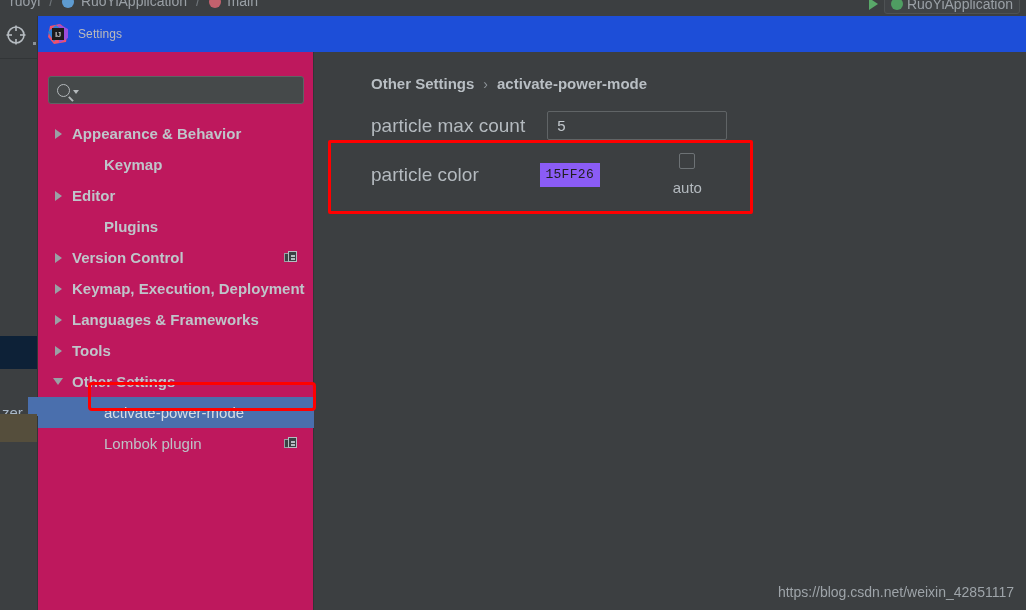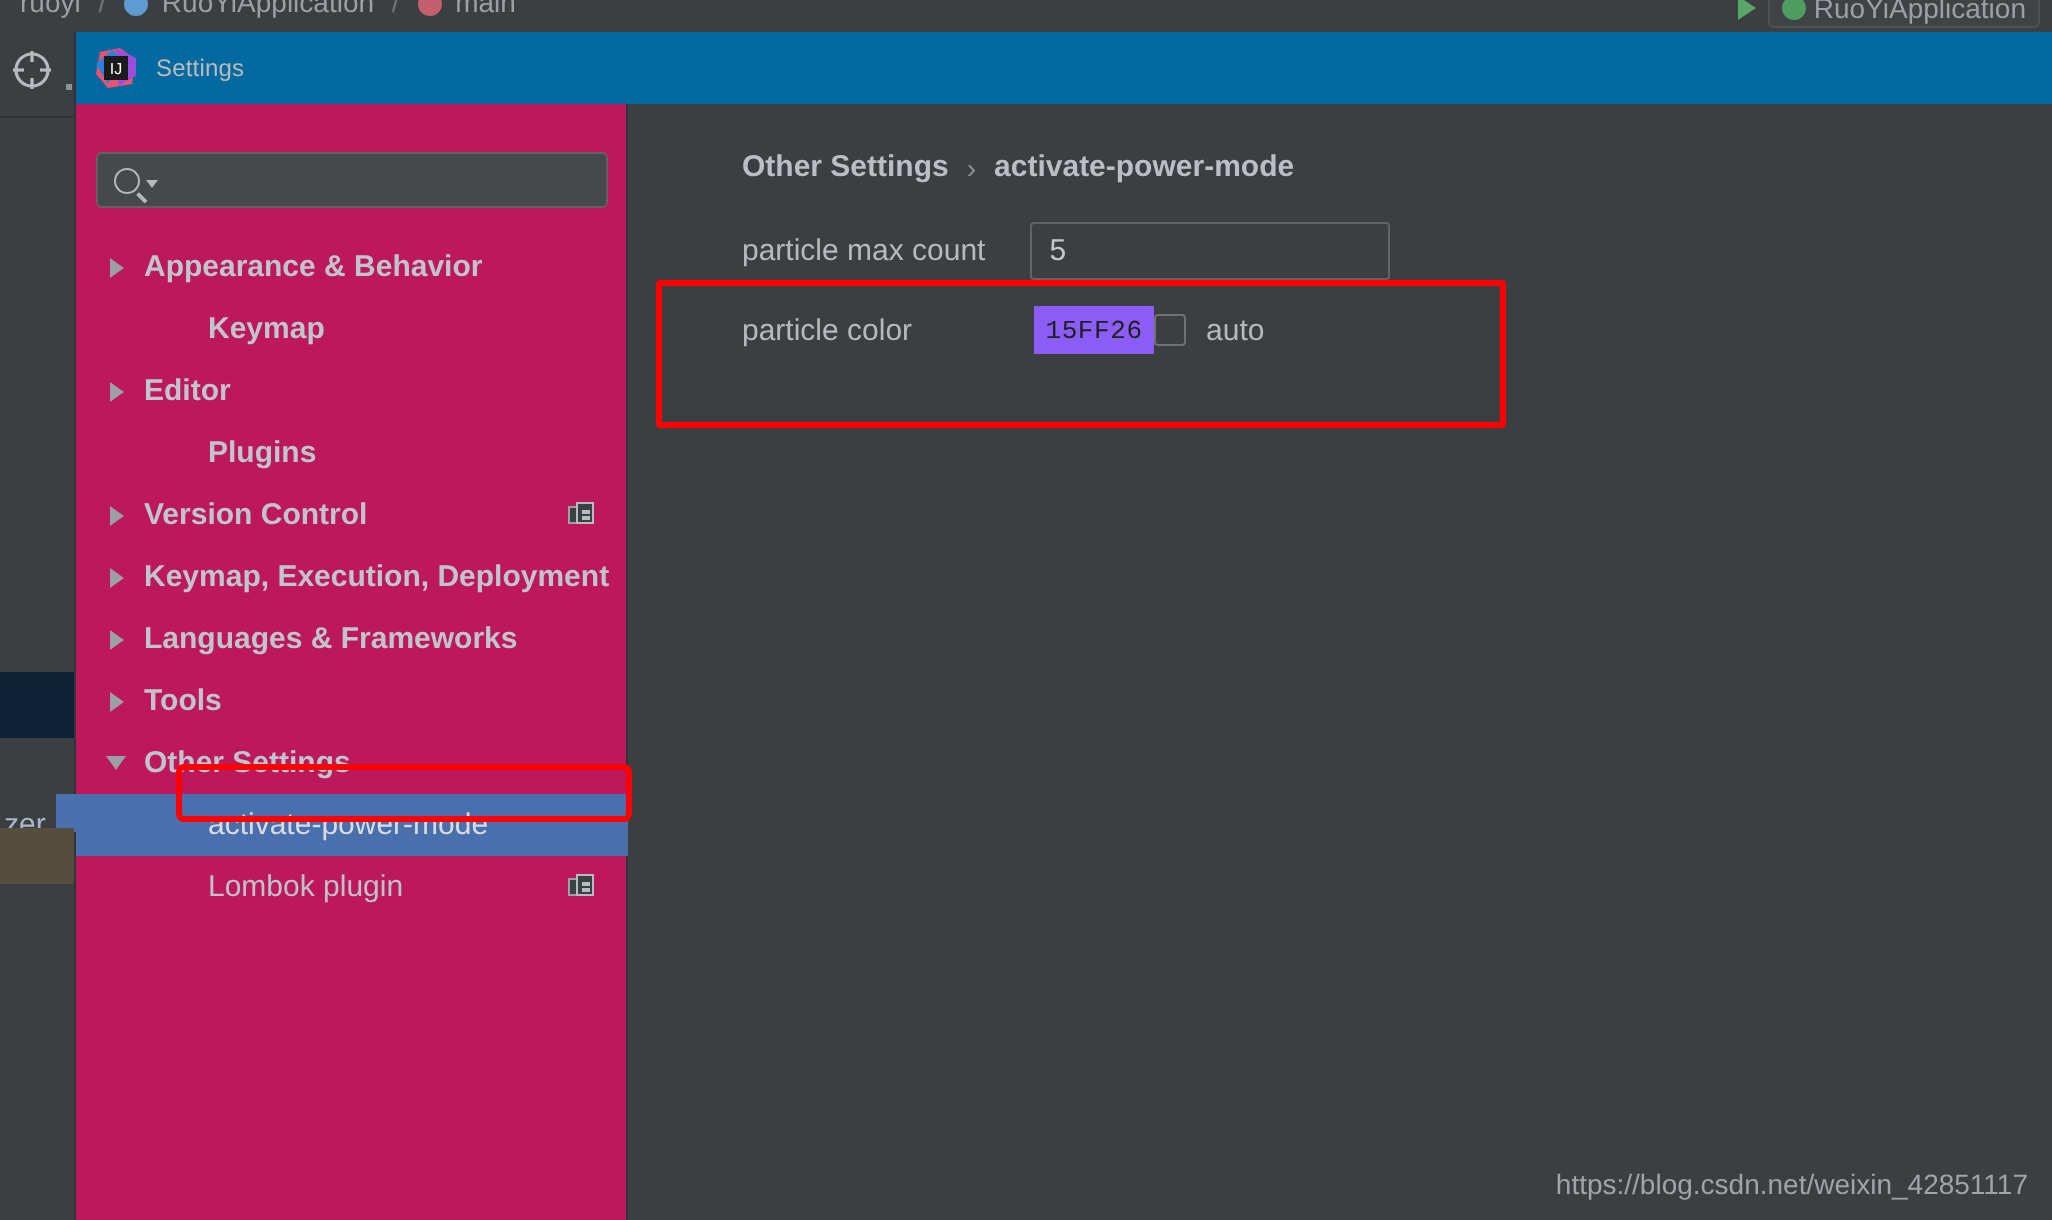--- a/index.html
+++ b/index.html
@@ -92,21 +92,21 @@
 
   
   .dialog {
     position: absolute; left: 38px; top: 16px;
     width: 988px; height: 594px;
     background: #3c3f41;
   }
   .dlg-title {
     position: absolute; left: 0; top: 0; width: 988px; height: 36px;
     display: flex; align-items: center; gap: 10px; padding-left: 10px;
-    background: #0369a1;
+    background: #1d4ed8;
   }
   .ij-logo {
     width: 20px; height: 20px; position: relative; flex: none;
   }
   .dlg-title-text {
     font-size: 12px; color: #bbbbbb; letter-spacing: .1px;
   }
 
   .dlg-body { position: absolute; left: 0; top: 36px; width: 988px; height: 558px; }
 
@@ -187,39 +187,39 @@
     position: absolute; left: 56px; top: 23px;
     font-size: 15px; font-weight: bold; color: #b9bfc4;
     display: flex; align-items: center; gap: 9px; white-space: nowrap;
   }
   .bc-sep { color: #8d9398; font-weight: normal; font-size: 14px; }
 
   .row-maxcount {
     position: absolute; left: 56px; top: 59px;
     display: flex; align-items: center;
   }
-  .field-label { font-size: 15px; color: #b4babf; }
+  .field-label { font-size: 19px; color: #b4babf; }
   .txt-input {
     margin-left: 22px; width: 180px; height: 29px;
     background: #3c3f41; border: 1px solid #606466; border-radius: 2px;
     color: #c2c8cd; font-size: 15px; line-height: 27px; padding-left: 9px;
     font-family: "Liberation Sans", sans-serif;
   }
 
   .row-color {
     position: absolute; left: 56px; top: 101px;
     display: flex; align-items: center;
   }
   .color-swatch {
     margin-left: 61px; width: 60px; height: 24px;
     display: flex; align-items: center; justify-content: center;
     font-family: "Liberation Mono", monospace;
     font-size: 13px; color: #202020; letter-spacing: .3px;
   }
-  .chk-wrap { display: flex; align-items: center; gap: 10px; }
+  .chk-wrap { margin-left: 73px; display: flex; align-items: center; gap: 10px; flex-direction: column; }
   .chkbox {
     width: 16px; height: 16px; border: 1px solid #6d7275;
     border-radius: 2px; background: #3c3f41;
   }
   .chk-label { font-size: 15px; color: #b4babf; }
 
   
   .annot {
     position: absolute; border: 3px solid #ff0000; border-radius: 2px;
     pointer-events: none;

